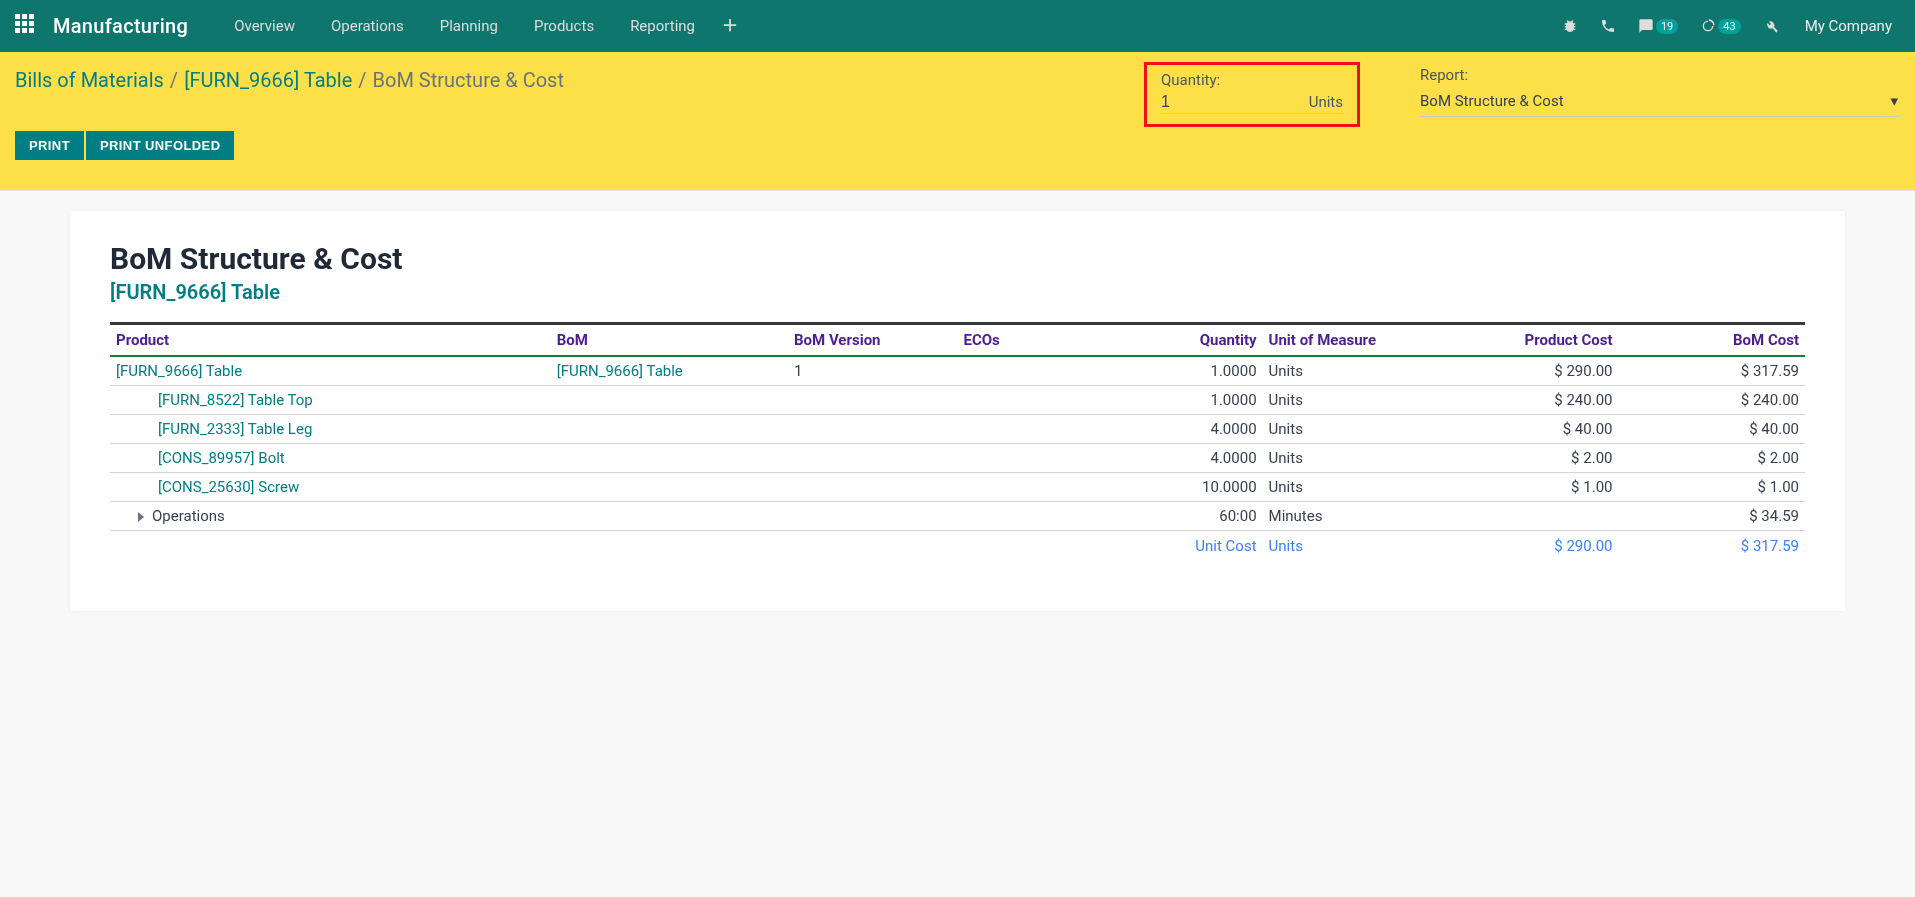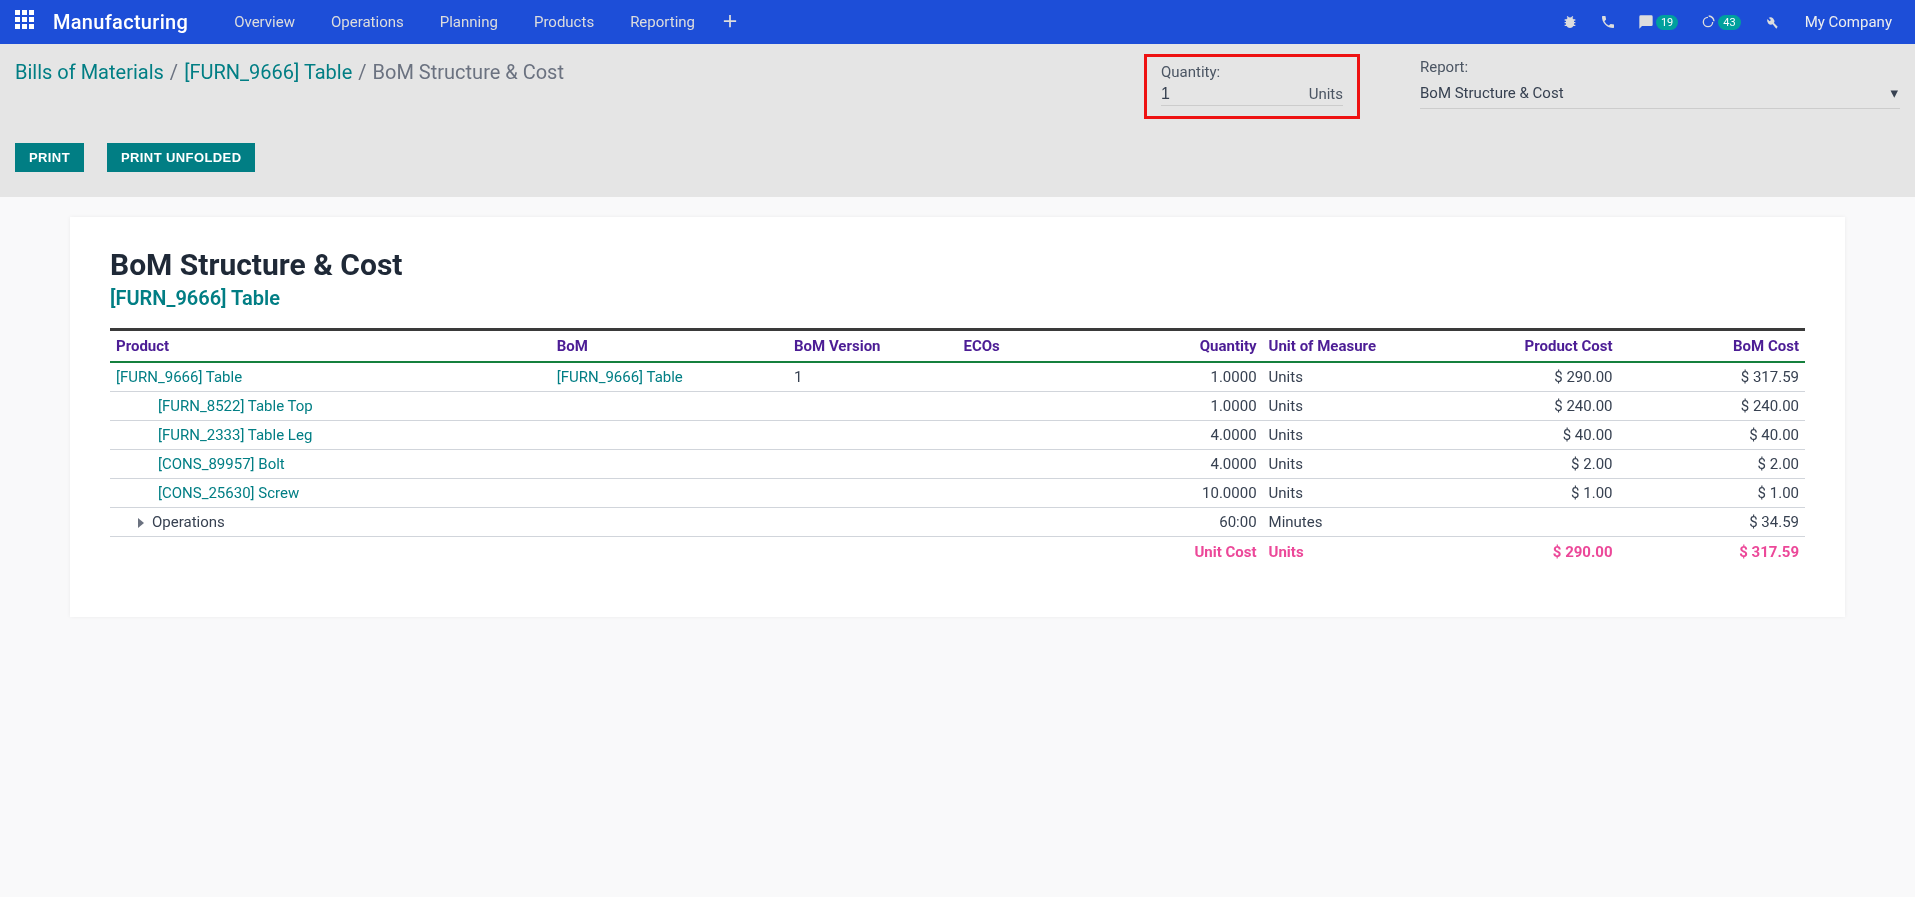--- a/index.html
+++ b/index.html
@@ -1,68 +1,68 @@
 <!DOCTYPE html>
 <html><head>
 <meta charset="utf-8">
 <style>
   * { box-sizing: border-box; margin: 0; padding: 0; }
   body { font-family: -apple-system, BlinkMacSystemFont, "Segoe UI", Roboto, "Helvetica Neue", Arial, sans-serif; background: #f9f9fa; color: #374151; font-size: 14px; }
   
   
-  .topbar { background: #1d4ed8; color: #fff; height: 44px; display: flex; align-items: center; padding: 0 15px; }
+  .topbar { background: #0f766e; color: #fff; height: 52px; display: flex; align-items: center; padding: 0 15px; }
   .apps-icon { width: 24px; height: 24px; display: grid; grid-template-columns: repeat(3,5px); grid-template-rows: repeat(3,5px); gap: 2px; margin-right: 14px; cursor: pointer; }
   .apps-icon span { background: #fff; display: block; }
   .brand { font-size: 20px; font-weight: 500; letter-spacing: 0.3px; color: #fff; margin-right: 30px; }
   .nav-links { display: flex; gap: 4px; }
   .nav-links a { color: #ddd; text-decoration: none; padding: 12px 16px; font-size: 15px; }
   .nav-plus { padding: 12px 12px; color: #ddd; font-size: 16px; cursor: pointer; }
   .topbar-right { margin-left: auto; display: flex; align-items: center; gap: 14px; }
   .tb-icon { color: #ddd; cursor: pointer; display: flex; align-items: center; position: relative; padding: 4px; }
   .tb-icon svg { width: 16px; height: 16px; fill: currentColor; }
   .badge { background: #00a09d; color: #fff; border-radius: 8px; font-size: 11px; padding: 1px 5px; min-width: 18px; text-align: center; margin-left: 2px; }
   .company-label { color: #eee; font-size: 15px; padding: 0 8px; cursor: pointer; }
   .user-block { display: flex; align-items: center; gap: 8px; cursor: pointer; }
   .avatar { width: 26px; height: 26px; border-radius: 50%; background: radial-gradient(circle at 35% 35%, #f0c090 0 40%, #8a5a3a 60% 100%); border: 1px solid rgba(255,255,255,0.3); }
   .user-name { color: #fff; font-size: 15px; }
   
   
-  .controlbar { background: #e5e5e5; border-bottom: 1px solid #e5e5e5; padding: 10px 15px 24px 15px; }
+  .controlbar { background: #fde047; border-bottom: 1px solid #e5e5e5; padding: 10px 15px 30px 15px; }
   .cb-row { display: flex; align-items: flex-start; }
   .breadcrumb { font-size: 20px; display: flex; align-items: center; gap: 6px; flex-wrap: wrap; padding-top: 6px; }
   .breadcrumb a { color: #017e84; text-decoration: none; }
   .breadcrumb .sep { color: #6b7280; }
   .breadcrumb .current { color: #6b7280; }
   .qty-block { margin-left: auto; border: 3px solid #e11; padding: 6px 14px 10px 14px; width: 216px; }
   .qty-block label { color: #4b5563; font-size: 15px; display: block; margin-bottom: 4px; }
   .qty-line { display: flex; justify-content: space-between; align-items: baseline; border-bottom: 1px solid #ccc; padding-bottom: 2px; }
   .qty-line input { border: none; outline: none; font-size: 16px; width: 60px; background: transparent; color: #374151; }
   .qty-line .unit { color: #4b5563; font-size: 15px; }
   .report-block { margin-left: 60px; width: 480px; padding-top: 4px; }
   .report-block label { color: #4b5563; font-size: 15px; display: block; margin-bottom: 4px; }
   .report-select { display: flex; justify-content: space-between; align-items: center; border-bottom: 1px solid #ccc; padding: 4px 2px 6px 0; cursor: pointer; font-size: 15px; color: #374151; }
-  .btn-row { margin-top: 24px; display: flex; gap: 23px; }
+  .btn-row { margin-top: 4px; display: flex; gap: 2px; }
   .btn-teal { background: #017e84; color: #fff; border: none; padding: 7px 14px; font-size: 13px; font-weight: 600; letter-spacing: 0.4px; cursor: pointer; }
   
   
   .page { padding: 20px 70px; }
   .card { background: #fff; padding: 30px 40px 50px 40px; box-shadow: 0 0 4px rgba(0,0,0,0.06); }
   .card h1 { font-size: 30px; font-weight: 700; color: #1f2937; margin-bottom: 4px; }
   .card h2 { font-size: 20px; font-weight: 600; color: #017e84; margin-bottom: 18px; }
   
   table.bom { width: 100%; border-collapse: collapse; font-size: 15px; }
   table.bom thead th { text-align: left; border-top: 3px solid #3a3a3a; border-bottom: 2px solid #15803d; padding: 6px 6px; font-weight: 700; color: #4c1d95; }
   table.bom thead th.num { text-align: right; }
   table.bom tbody td { border-bottom: 1px solid #d1d5db; padding: 5px 6px; color: #374151; }
   table.bom td.link a { color: #017e84; text-decoration: none; }
   table.bom td.num { text-align: right; }
   .indent-1 { padding-left: 48px !important; }
   .indent-op { padding-left: 28px !important; color: #374151; }
   .caret-right { display:inline-block; width:0; height:0; border-top:5px solid transparent; border-bottom:5px solid transparent; border-left:6px solid #6b7280; margin-right:8px; vertical-align: middle; }
-  tfoot td { padding: 6px 6px; font-weight: 700; color: #ec4899; }
+  tfoot td { padding: 6px 6px; font-weight: 400; color: #3b82f6; }
   tfoot td.num { text-align: right; }
 </style>
 </head>
 <body>
 
 <div class="topbar">
   <div class="apps-icon">
     <span></span>
       <span></span>
       <span></span>

